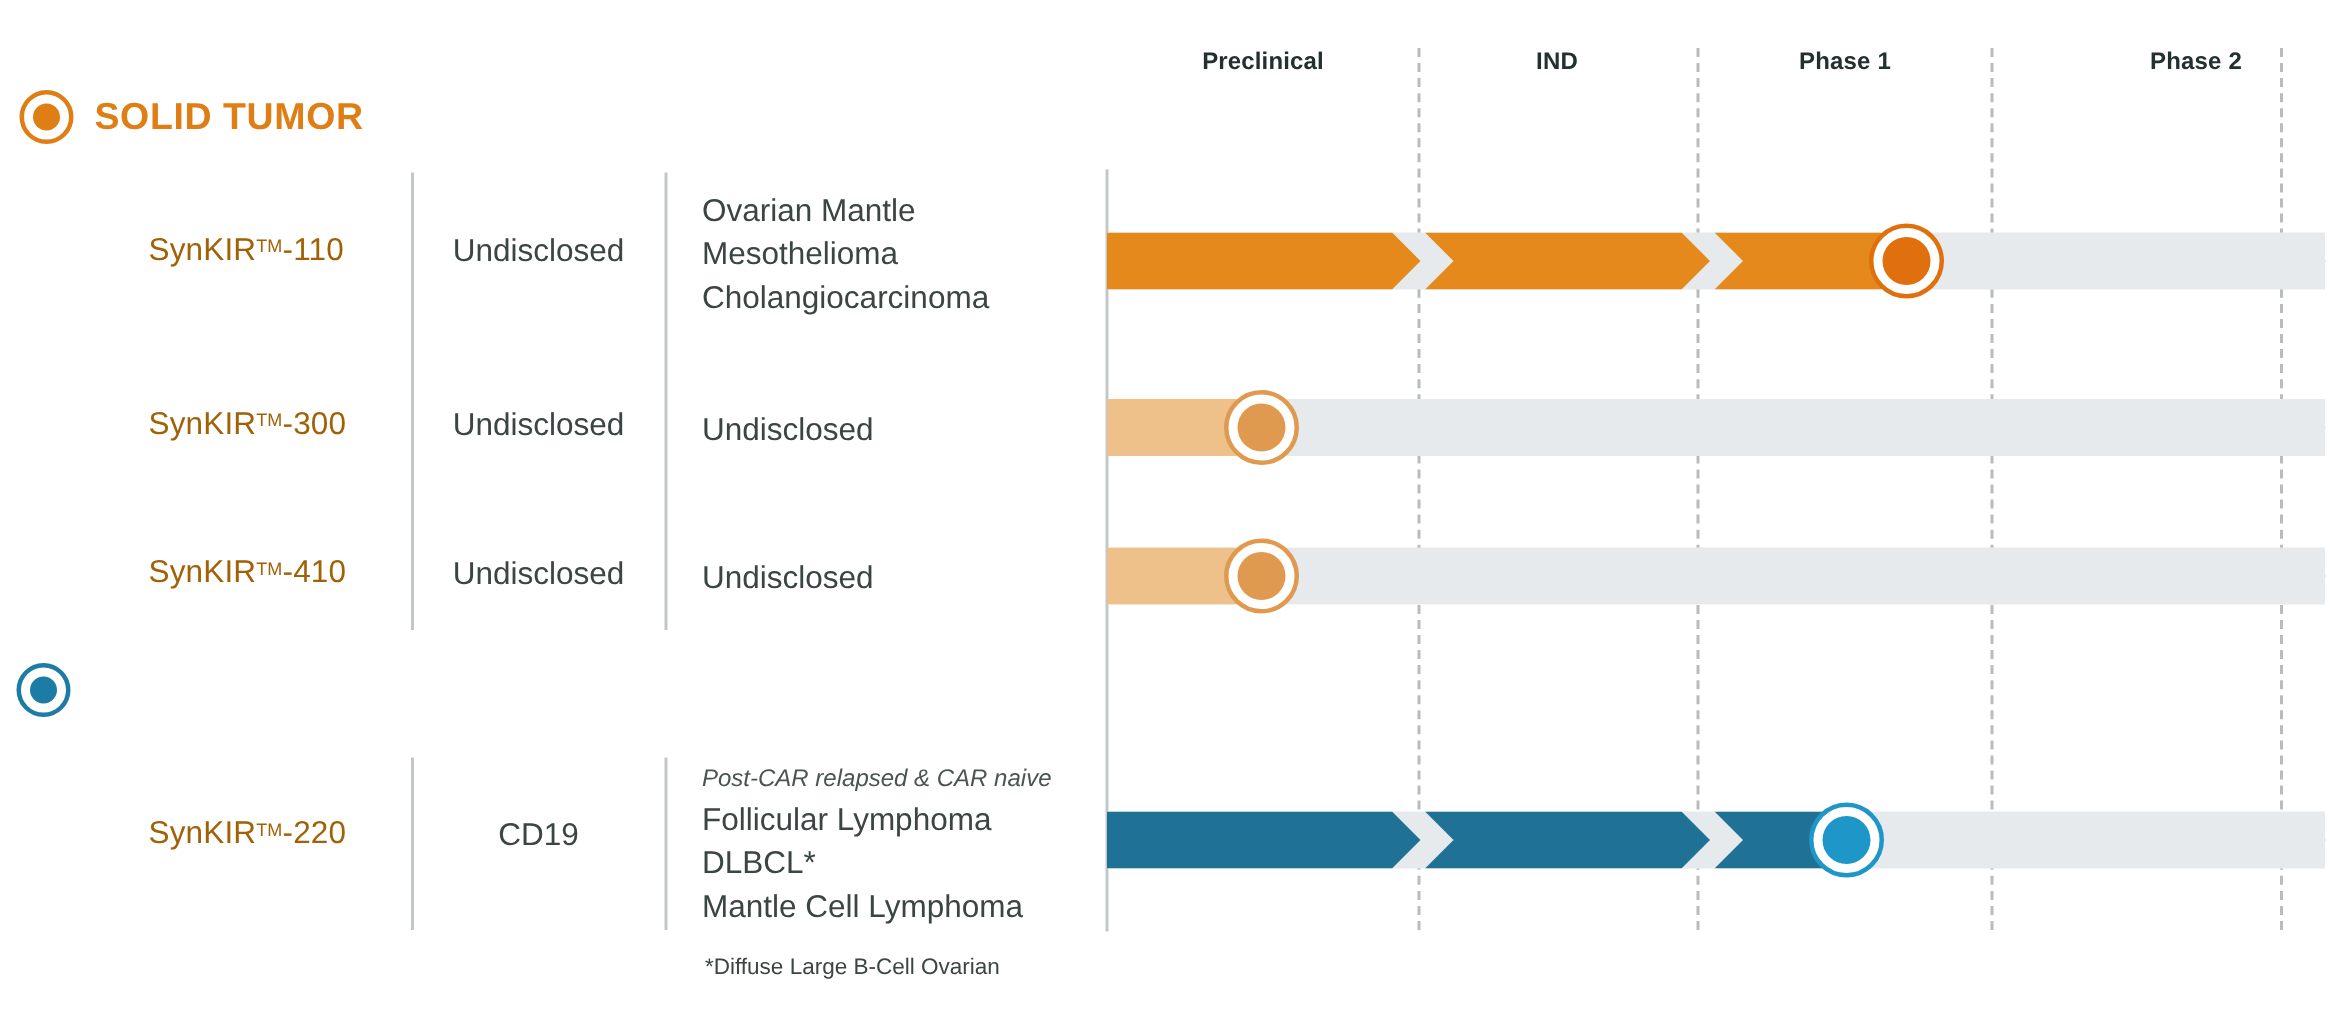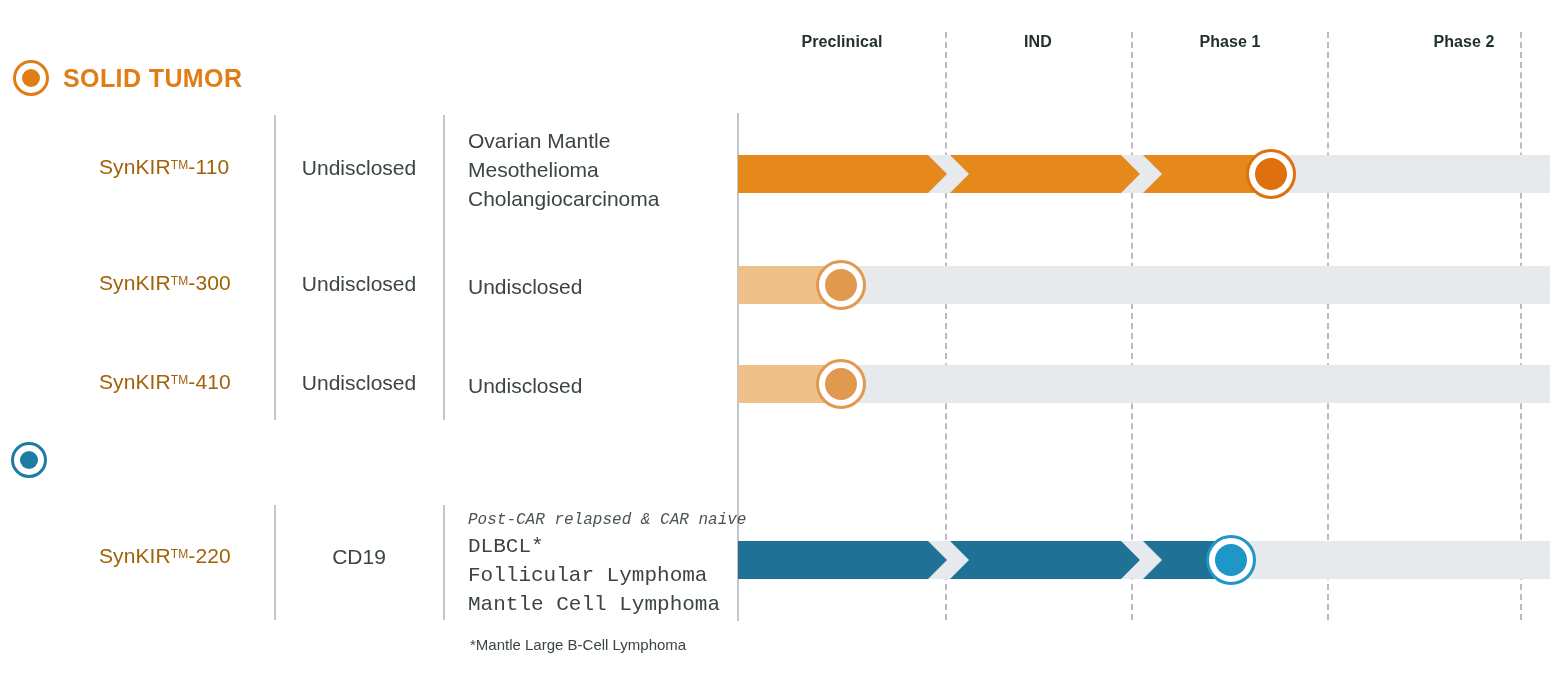--- a/index.html
+++ b/index.html
@@ -242,34 +242,34 @@
     <span class="section-dot"></span>
   </div>
 
   <div class="col-sep" style="left:274px; top:505px; height:115px;"></div>
   <div class="col-sep" style="left:443px; top:505px; height:115px;"></div>
 
   <div class="prog-name" style="left:65px; top:544px;">
     <span>SynKIR</span><sup>TM</sup><span>-220</span>
   </div>
   <div class="target" style="left:275px; top:545px; width:168px;">CD19</div>
-  <div class="indications" style="left:468px; top:508px;font-family:Liberation Mono, monospace;">
+  <div class="indications" style="left:468px; top:508px;">
     <div class="indic-note">Post-CAR relapsed &amp; CAR naive</div>
+    <div>Follicular Lymphoma</div>
     <div>DLBCL*</div>
-    <div>Follicular Lymphoma</div>
     <div>Mantle Cell Lymphoma</div>
   </div>
 
   <div class="track" style="left:738px; top:541px; width:812px;"></div>
   <svg class="track-cap" style="left:1531px; top:541px; width:20px; height:38px;" viewBox="0 0 20 38">
     <polygon points="0,0 20,19 0,38" fill="#e6eaec"></polygon>
   </svg>
   <svg style="position:absolute; left:738px; top:541px; width:502px; height:38px;" viewBox="0 0 502 38" preserveAspectRatio="none">
     <path d="M0,0 H190 L209,19 L190,38 H0 Z" fill="#1f7296"></path>
     <path d="M212,0 H383 L402,19 L383,38 H212 L231,19 Z" fill="#1f7296"></path>
     <path d="M405,0 H483 L502,19 L483,38 H405 L424,19 Z" fill="#1f7296"></path>
   </svg>
   <div class="marker" style="left:1206px; top:535px; width:50px; height:50px; border:3px solid #1f96c8;"></div>
   <div class="marker-dot" style="left:1215px; top:544px; width:32px; height:32px; background:#1f96c8;"></div>
 
-  <div class="footnote" style="left:470px; top:636px;">*Mantle Large B-Cell Lymphoma</div>
+  <div class="footnote" style="left:470px; top:636px;">*Diffuse Large B-Cell Ovarian</div>
 
 </div>
 
 </body></html>

